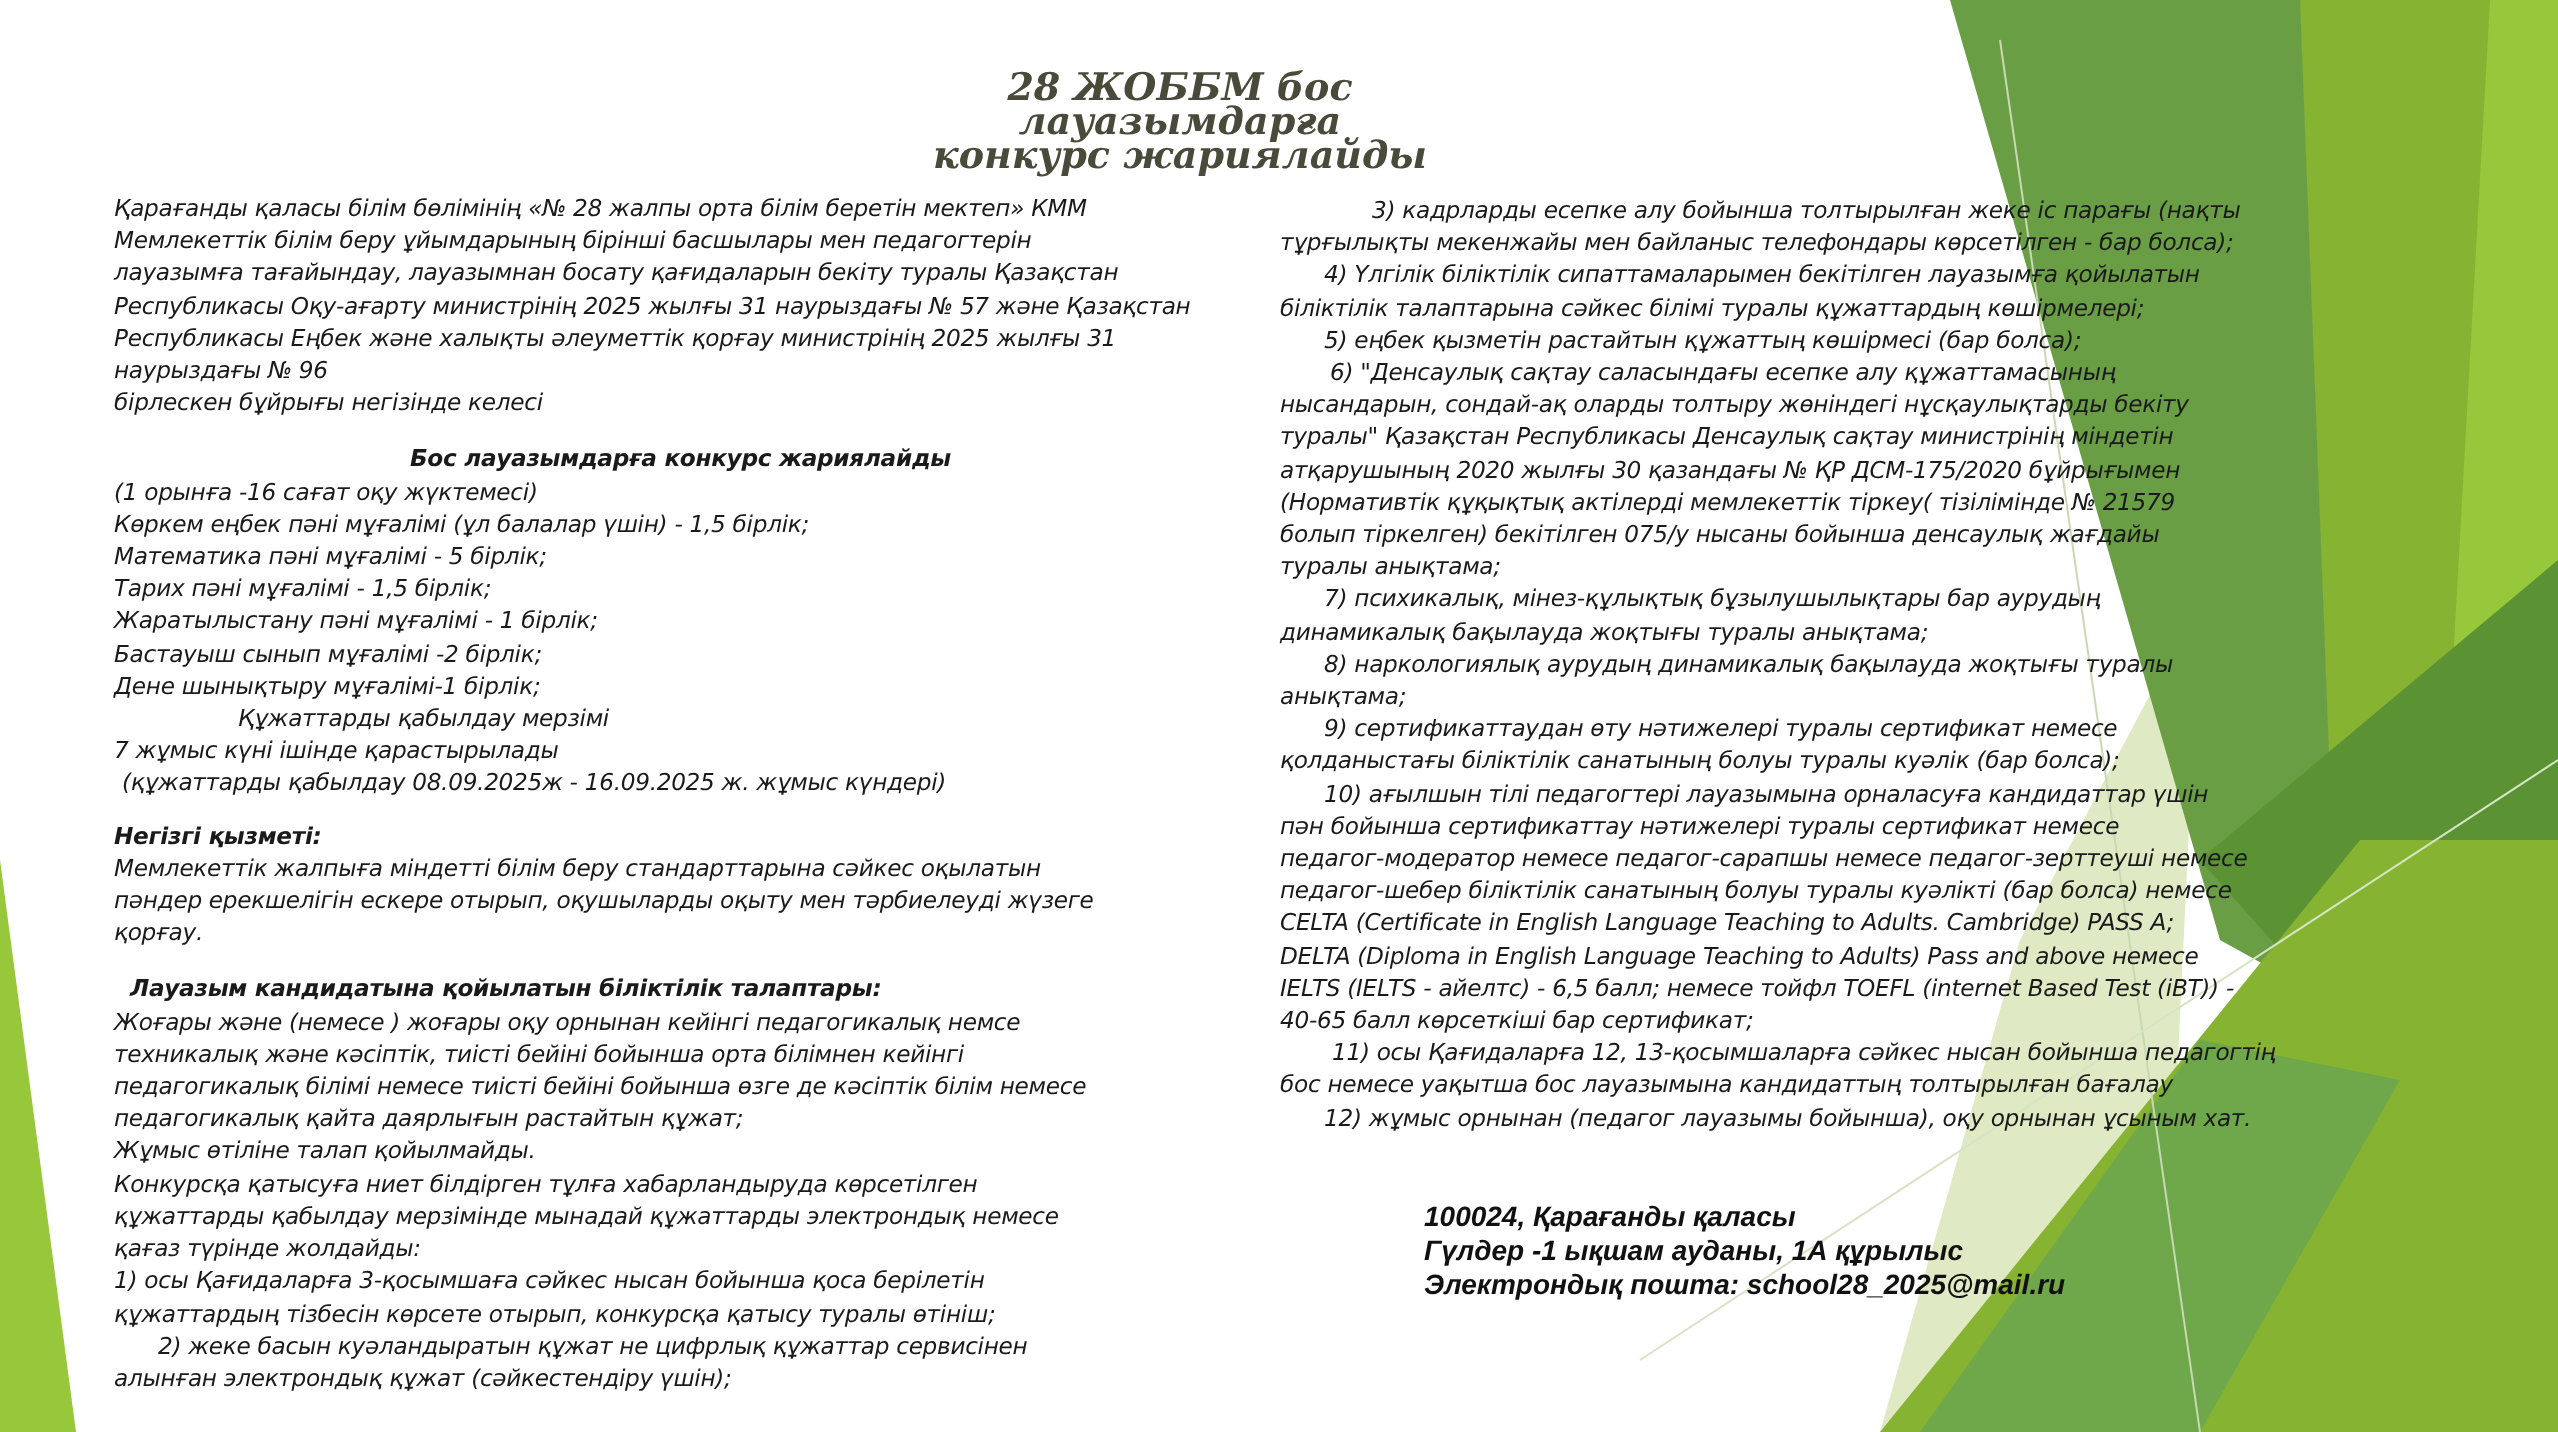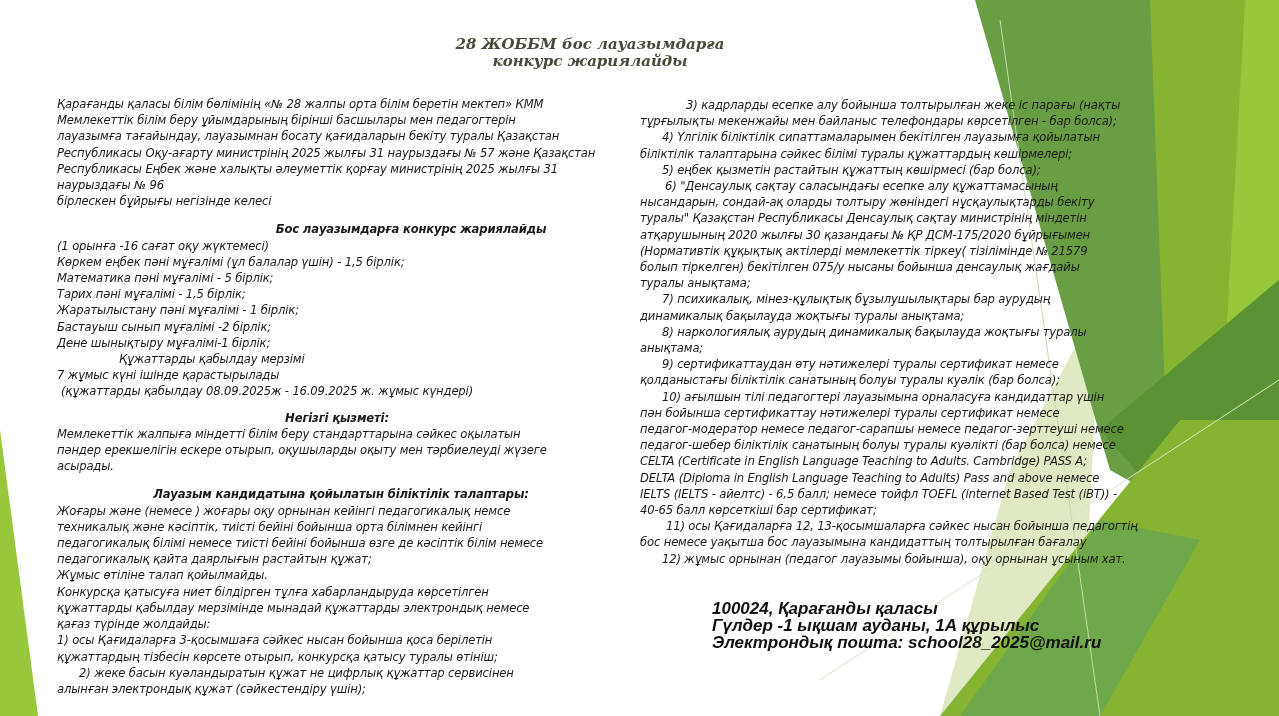--- a/index.html
+++ b/index.html
@@ -1,30 +1,30 @@
 <!DOCTYPE html>
 <html><head>
 <meta charset="utf-8">
 <style>
   html, body { margin:0; padding:0; }
   body { width:1279px; height:716px; overflow:hidden; background:#ffffff; position:relative; font-family:"DejaVu Sans", sans-serif; }
   .bg { position:absolute; left:0; top:0; width:1279px; height:716px; z-index:0; }
   .slide { position:absolute; left:0; top:0; width:1279px; height:716px; z-index:1; }
-  .title { position:absolute; left:440px; top:36px; width:300px; text-align:center; font-family:"DejaVu Serif", serif; font-style:italic; font-weight:bold; font-size:15px; line-height:17px; color:#4a4a3a; }
+  .title { position:absolute; left:440px; top:36px; width:300px; text-align:center; font-family:"DejaVu Serif", serif; font-style:italic; font-weight:bold; font-size:19px; line-height:17px; color:#4a4a3a; }
   .col { position:absolute; font-style:italic; font-size:11.6px; line-height:16.2px; color:#1a1a1a; letter-spacing:-0.15px; }
   .col p { margin:0; white-space:nowrap; }
   .left { left:57px; top:96px; width:560px; }
   .right { left:640px; top:87px; width:520px;margin-top:10px; }
-  .b { font-weight:bold;text-align:center; }
+  .b { font-weight:bold; }
   .ind1 { padding-left:22px; }
   .ind2 { padding-left:58px; }
   .ind3 { padding-left:90px; }
   .gap { height:10px; }
   .gap2 { height:12px; }
-  .contact { position:absolute; left:712px; top:600px; font-family:"Liberation Sans", sans-serif; font-style:italic; font-weight:bold; font-size:17px; line-height:17px; color:#111; }
+  .contact { position:absolute; left:712px; top:600px; font-family:"Liberation Sans", sans-serif; font-style:italic; font-weight:bold; font-size:14px; line-height:17px; color:#111; }
   .contact p { margin:0; white-space:nowrap; }
 </style>
 </head>
 <body>
 
 <svg class="bg" viewBox="0 0 1279 716" preserveAspectRatio="none">
   <polygon points="0,430 38,716 0,716" fill="#97c73a"></polygon>
   <polygon points="1010,470 1100,300 1080,716 940,716" fill="#dfeac4"></polygon>
   <polygon points="975,0 1160,0 1200,520 1110,470" fill="#6a9e45"></polygon>
   <polygon points="1150,0 1250,0 1210,716 1170,520" fill="#86b332"></polygon>
@@ -60,21 +60,21 @@
     <p>Жаратылыстану пәні мұғалімі - 1 бірлік;</p>
     <p>Бастауыш сынып мұғалімі -2 бірлік;</p>
     <p>Дене шынықтыру мұғалімі-1 бірлік;</p>
     <p class="ind2" style="padding-left:62px">Құжаттарды қабылдау мерзімі</p>
     <p>7 жұмыс күні ішінде қарастырылады</p>
     <p style="padding-left:4px">(құжаттарды қабылдау 08.09.2025ж - 16.09.2025 ж. жұмыс күндері)</p>
     <div class="gap"></div>
     <p class="b">Негізгі қызметі:</p>
     <p>Мемлекеттік жалпыға міндетті білім беру стандарттарына сәйкес оқылатын</p>
     <p>пәндер ерекшелігін ескере отырып, оқушыларды оқыту мен тәрбиелеуді жүзеге</p>
-    <p>асырады.</p>
+    <p>қорғау.</p>
     <div class="gap2"></div>
     <p class="b" style="padding-left:8px">Лауазым кандидатына қойылатын біліктілік талаптары:</p>
     <p>Жоғары және (немесе ) жоғары оқу орнынан кейінгі педагогикалық немсе</p>
     <p>техникалық және кәсіптік, тиісті бейіні бойынша орта білімнен кейінгі</p>
     <p>педагогикалық білімі немесе тиісті бейіні бойынша өзге де кәсіптік білім немесе</p>
     <p>педагогикалық қайта даярлығын растайтын құжат;</p>
     <p>Жұмыс өтіліне талап қойылмайды.</p>
     <p>Конкурсқа қатысуға ниет білдірген тұлға хабарландыруда көрсетілген</p>
     <p>құжаттарды қабылдау мерзімінде мынадай құжаттарды электрондық немесе</p>
     <p>қағаз түрінде жолдайды:</p>

